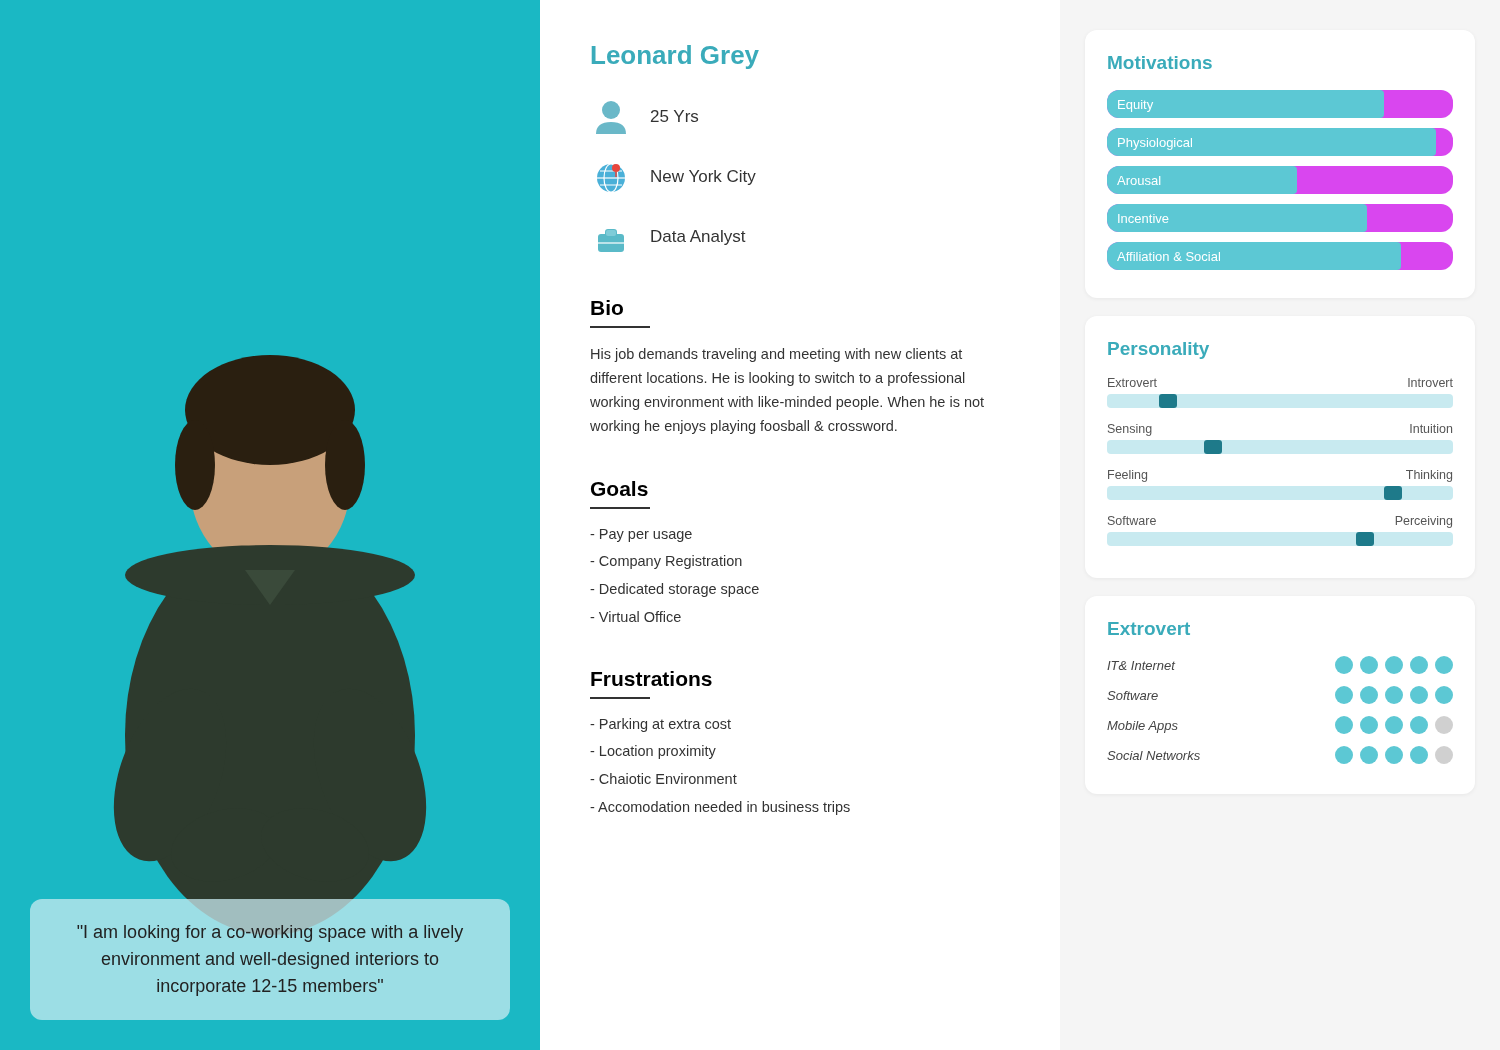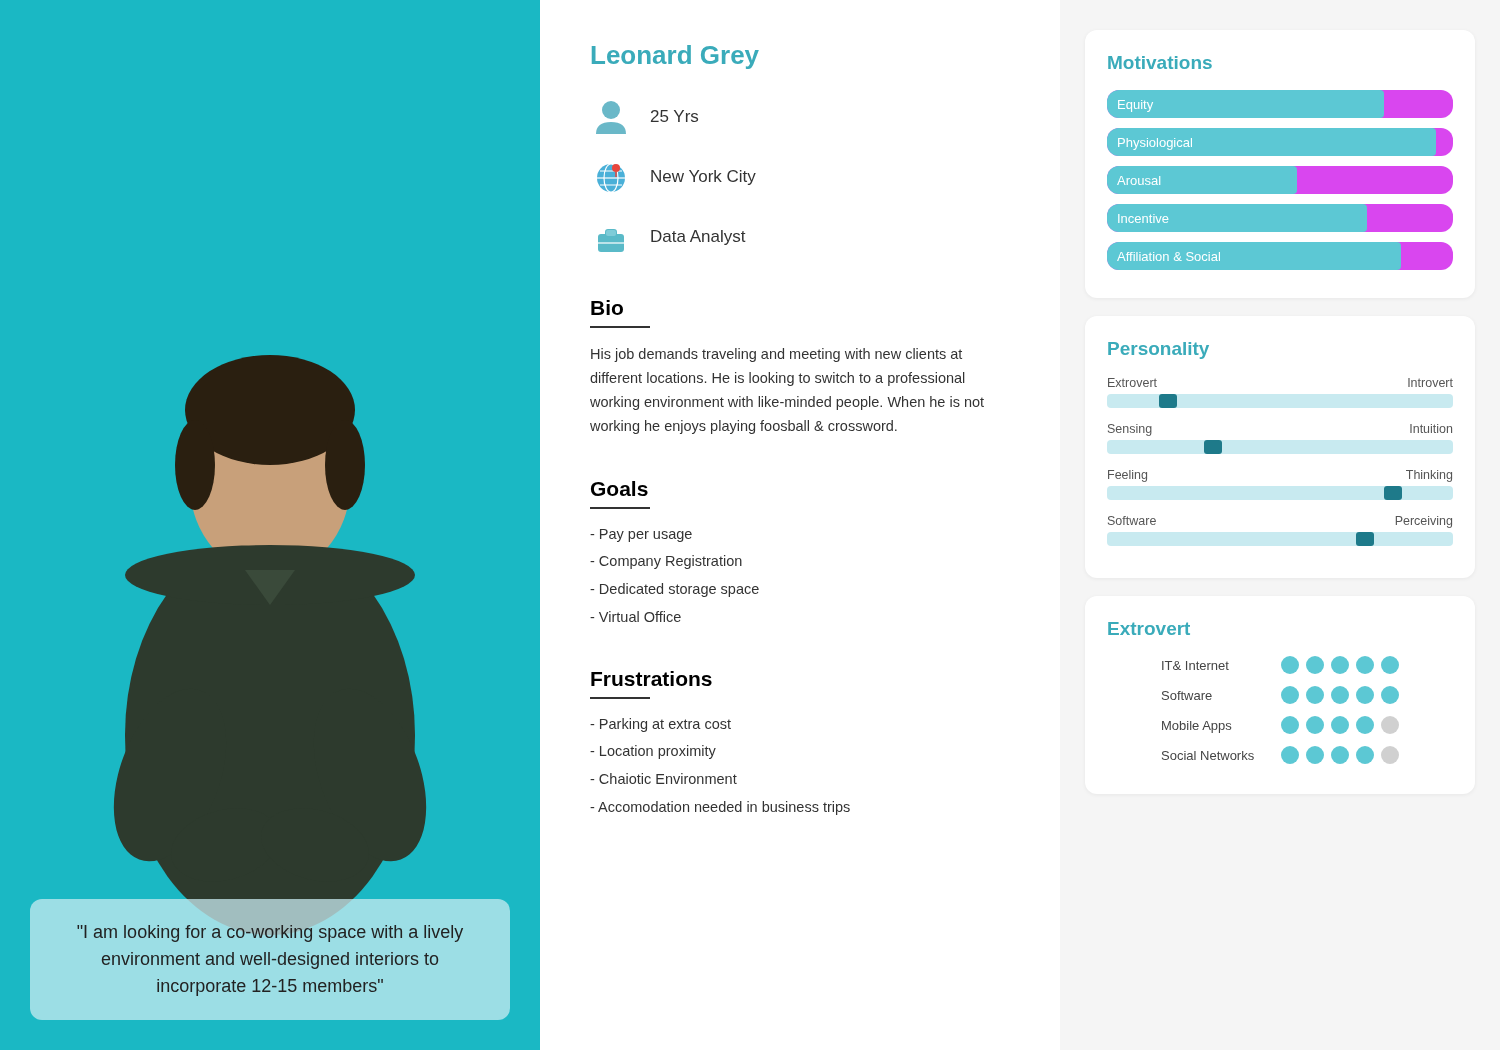--- a/index.html
+++ b/index.html
@@ -182,21 +182,22 @@
       border-radius: 3px;
       position: absolute;
       top: 0;
     }
 
     
     .tech-row {
       display: flex;
       align-items: center;
       margin-bottom: 12px;
-      justify-content: center;
+      justify-content: space-between;
+      font-style: italic;
     }
     .tech-label {
       font-size: 13px;
       color: #444;
       width: 120px;
     }
     .tech-dots {
       display: flex;
       gap: 7px;
     }

